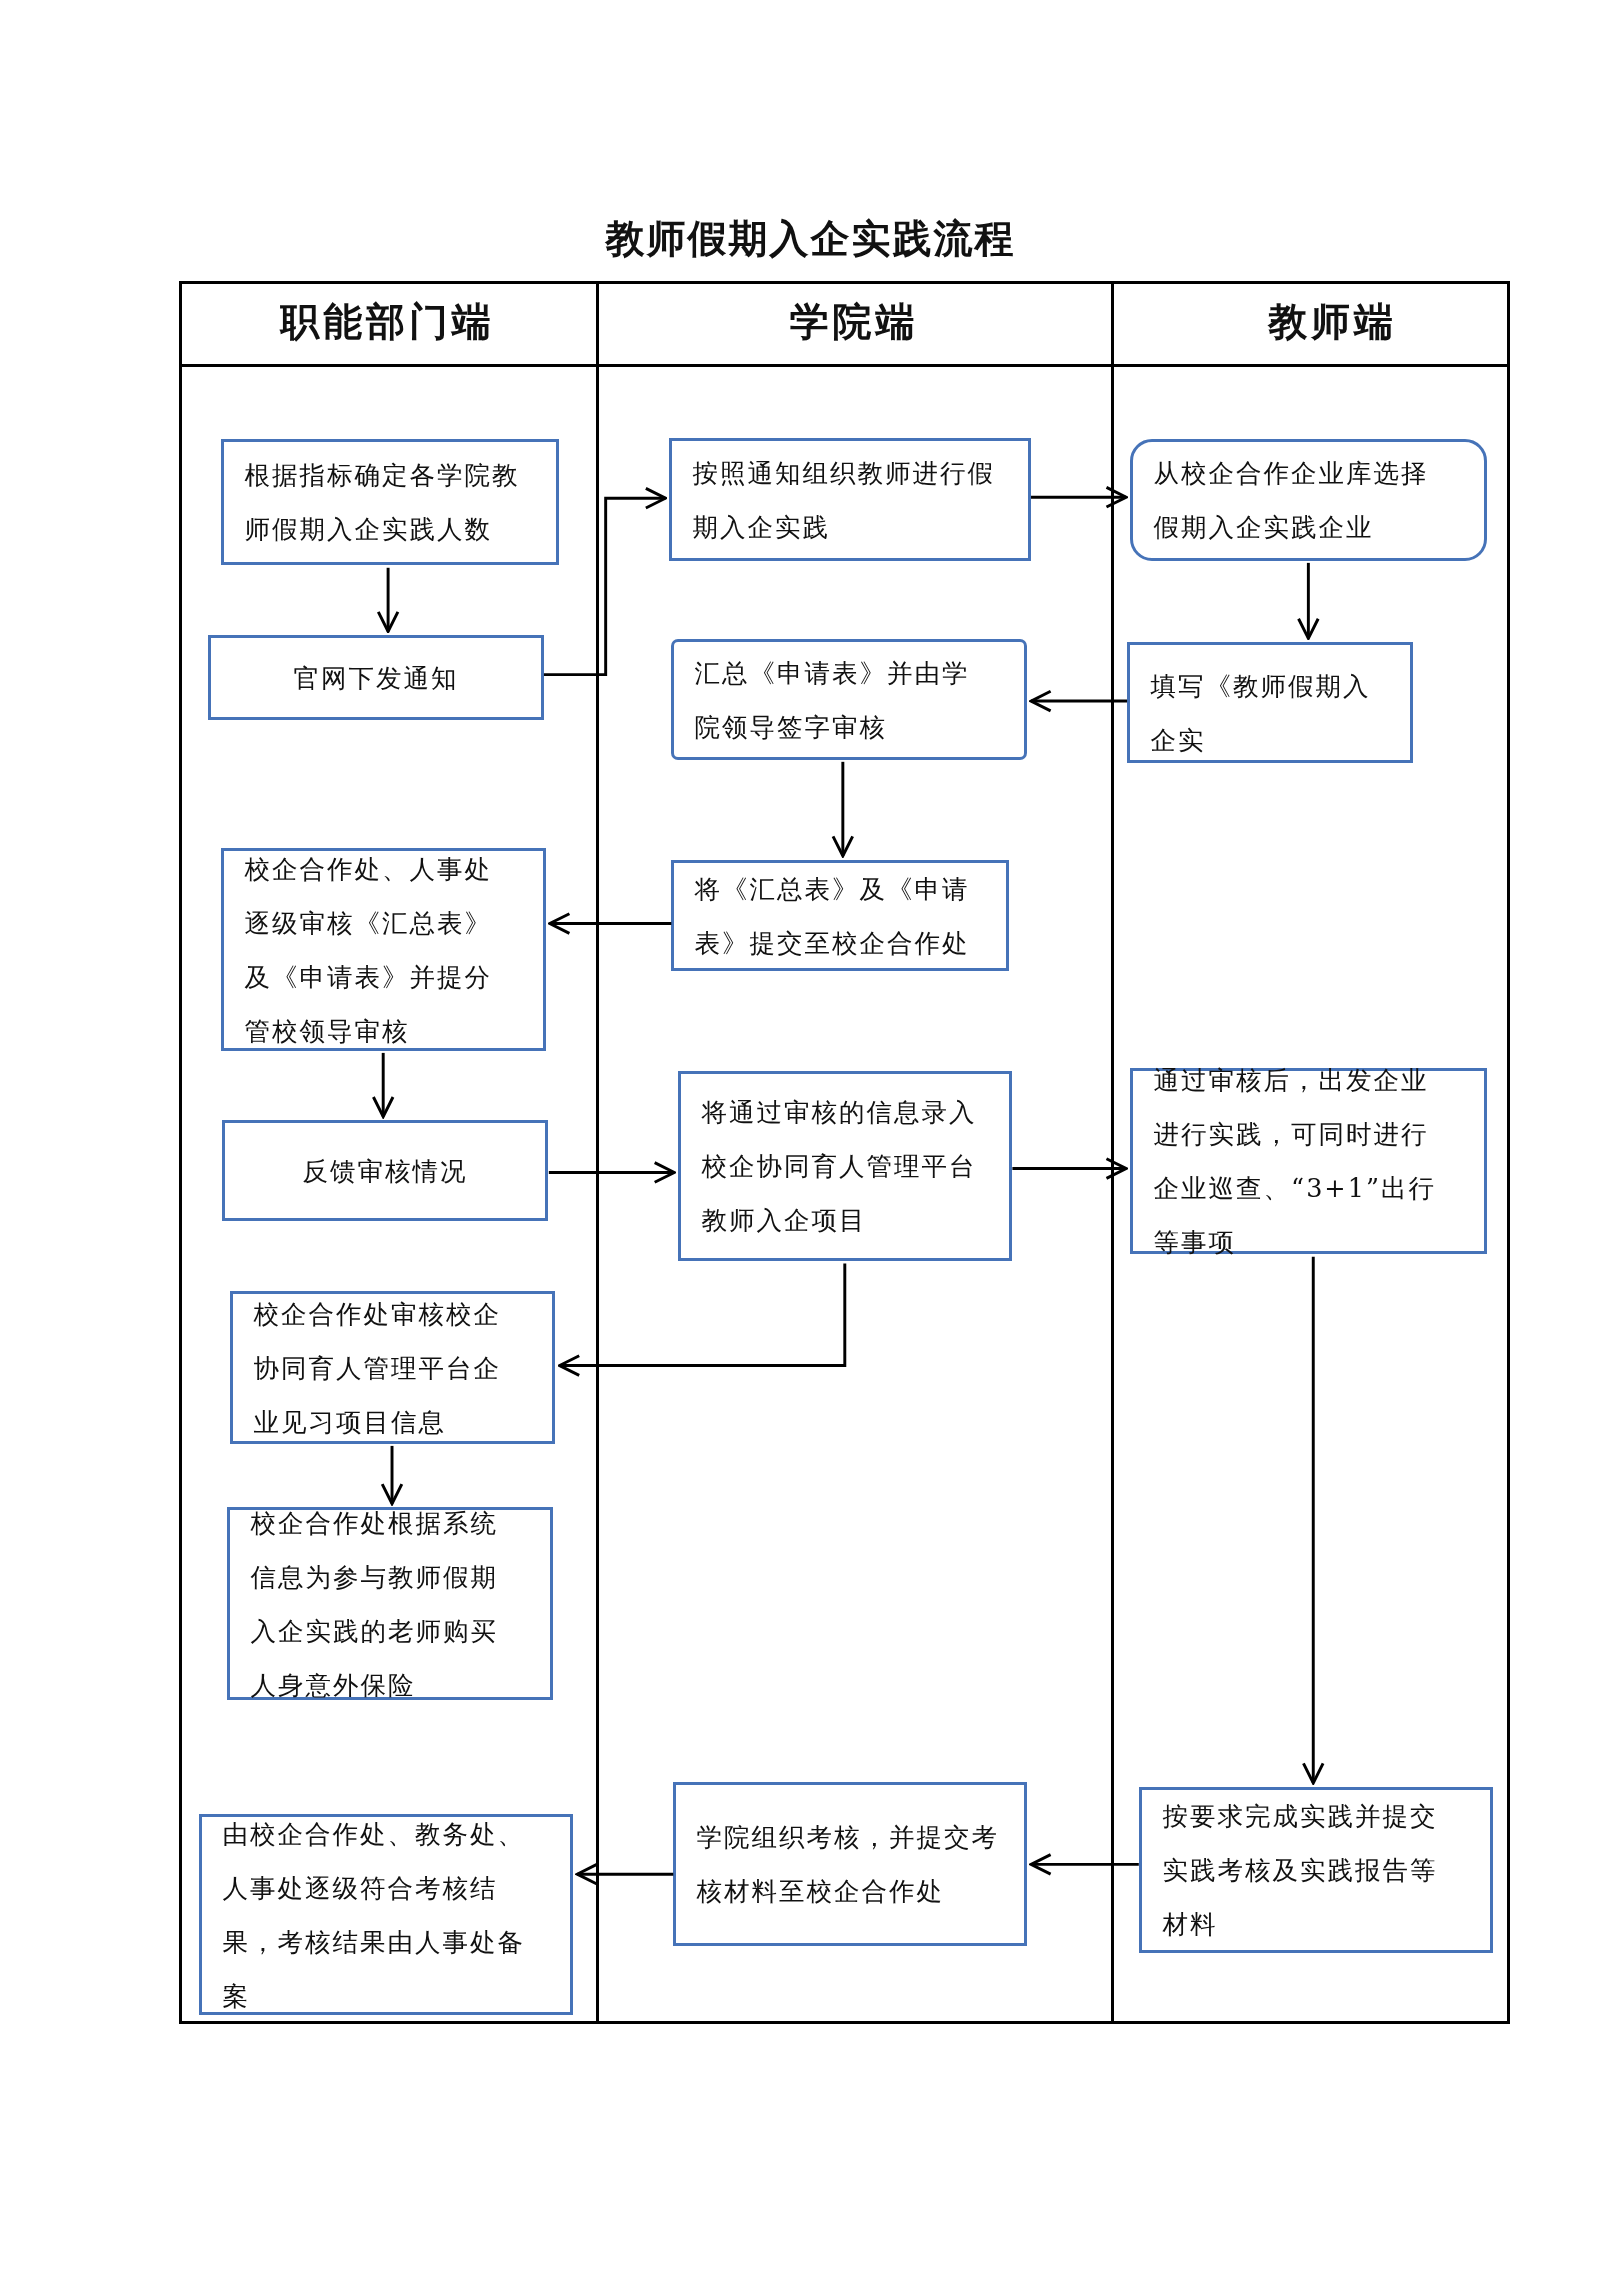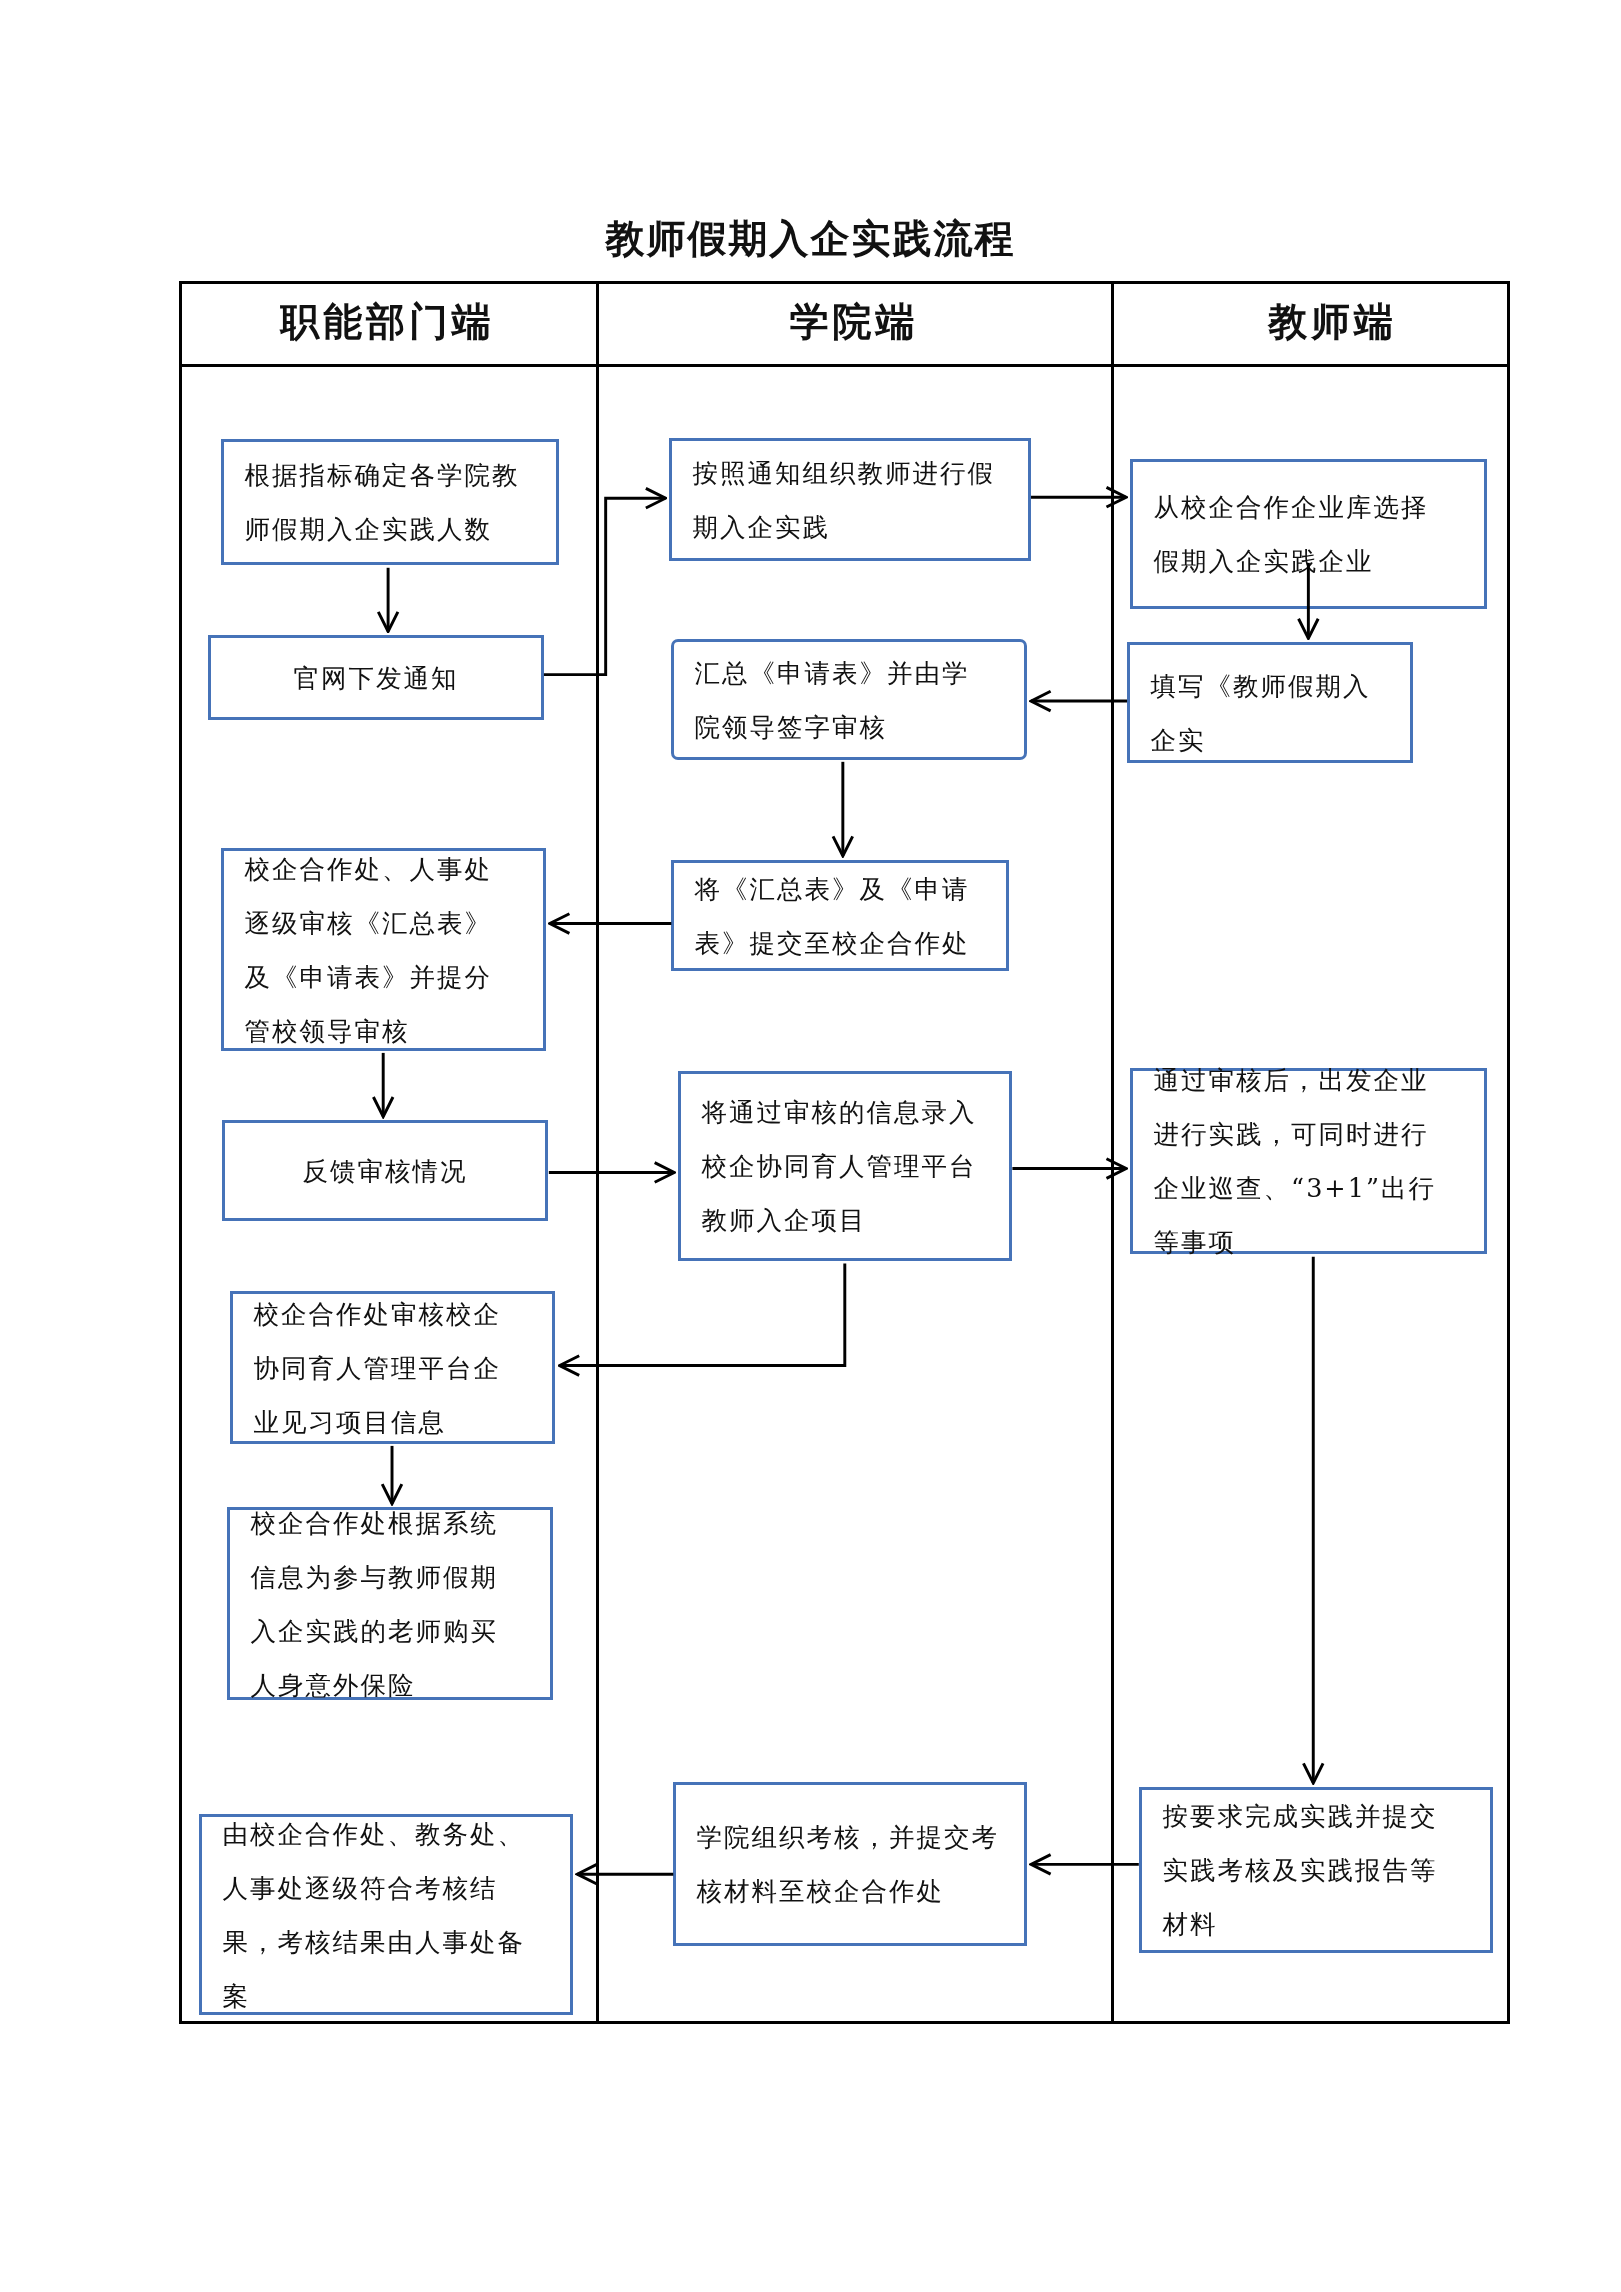--- a/index.html
+++ b/index.html
@@ -90,21 +90,21 @@
   <div class="node" style="left:671px;top:639px;width:356px;height:121px;border-radius:7px;">汇总《申请表》并由学
 院领导签字审核</div>
   <div class="node" style="left:671px;top:860px;width:338px;height:111px;">将《汇总表》及《申请
 表》提交至校企合作处</div>
   <div class="node" style="left:678px;top:1071px;width:334px;height:190px;">将通过审核的信息录入
 校企协同育人管理平台
 教师入企项目</div>
   <div class="node" style="left:673px;top:1782px;width:354px;height:164px;">学院组织考核，并提交考
 核材料至校企合作处</div>
 
-  <div class="node" style="left:1130px;top:459px;width:357px;height:150px;">从校企合作企业库选择
+  <div class="node" style="left:1130px;top:439px;width:357px;height:122px;border-radius:22px;">从校企合作企业库选择
 假期入企实践企业</div>
   <div class="node clip" style="left:1127px;top:642px;width:286px;height:121px;">填写《教师假期入企实
 践申请表》并由学院汇
 总</div>
   <div class="node" style="left:1130px;top:1068px;width:357px;height:186px;">通过审核后，出发企业
 进行实践，可同时进行
 企业巡查、“3+1”出行
 等事项</div>
   <div class="node" style="left:1139px;top:1787px;width:354px;height:166px;">按要求完成实践并提交
 实践考核及实践报告等

